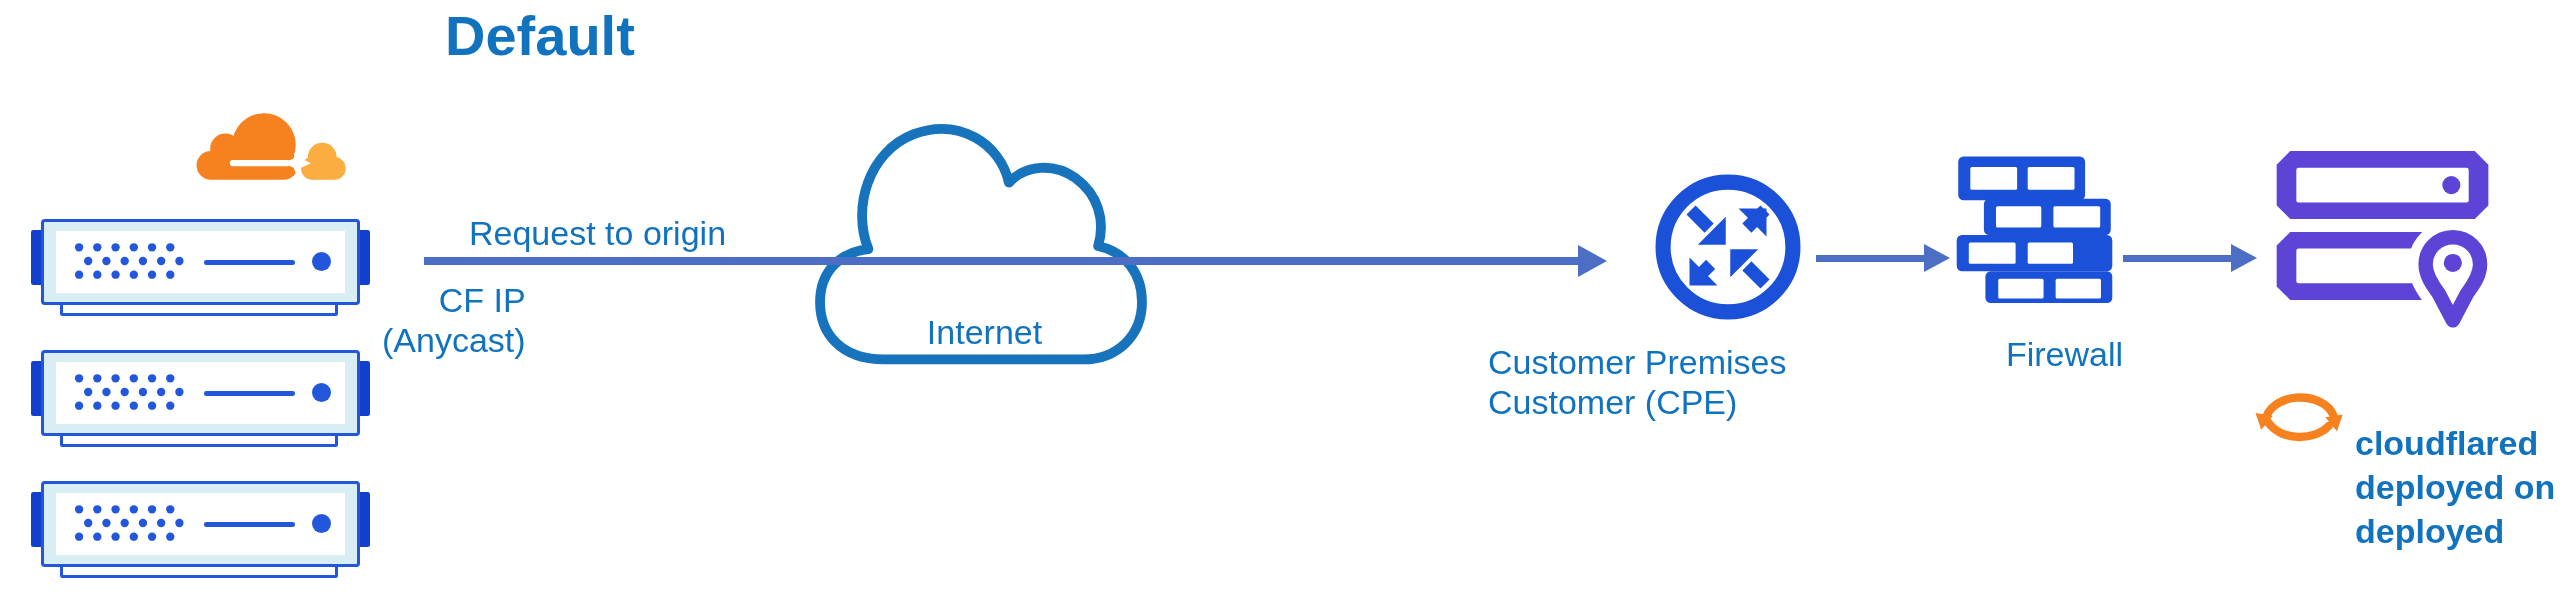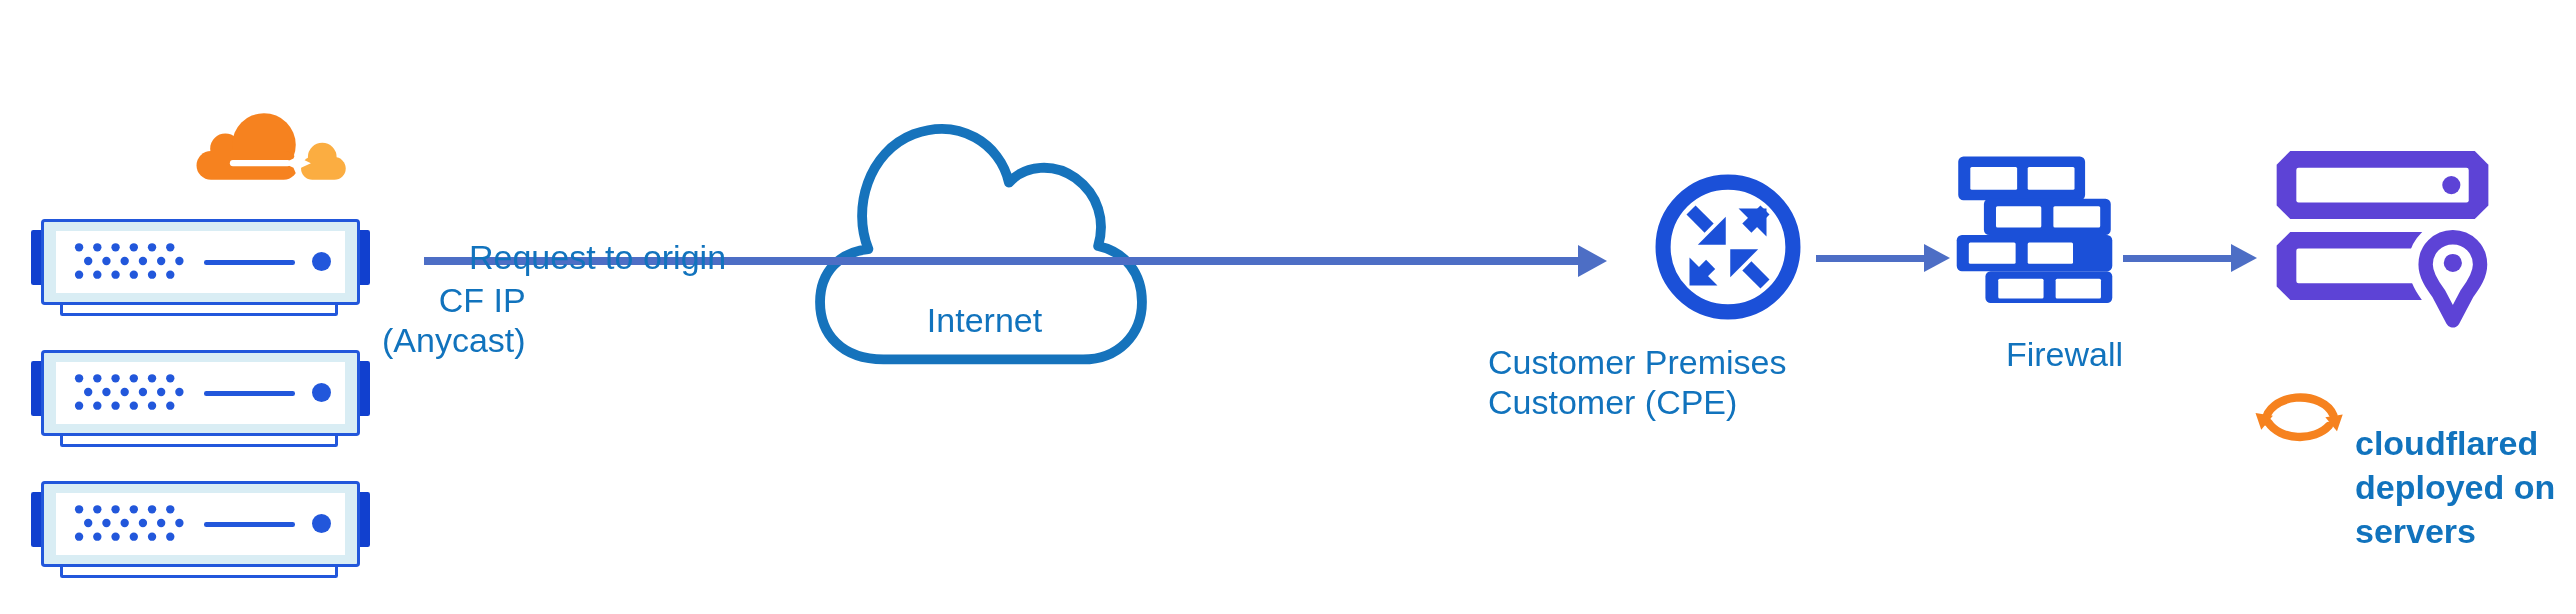--- a/index.html
+++ b/index.html
@@ -78,20 +78,21 @@
   svg .purple-s { stroke:var(--purple,#5d43d6); fill:#fff; }
   svg .halo { stroke:#fff; fill:#fff; }
   svg .orange-s { stroke:var(--orange,#f6821f); fill:none; }
   svg .orange-f { fill:var(--orange,#f6821f); }
 </style>
 </head>
 <body>
 
 <div class="canvas">
 
+  <div class="title">Default</div>
 
   <svg class="abs z3" style="left:192px; top:113px;" width="156" height="70" viewBox="0 0 206 92">
     <circle class="o-dark" cx="44" cy="47" r="20"></circle>
     <circle class="o-dark" cx="95" cy="42" r="42"></circle>
     <rect class="o-dark" x="6" y="50" width="134" height="38" rx="19"></rect>
     <circle class="o-light" cx="172" cy="58" r="19"></circle>
     <rect class="o-light" x="144" y="58" width="59" height="30" rx="15"></rect>
     <rect class="white" x="50" y="62" width="80" height="8" rx="4"></rect>
     <polygon class="white" points="139,48 144,60 157,66 144,72 139,84 134,72 121,66 134,60"></polygon>
   </svg>
@@ -180,39 +181,39 @@
         <circle cx="32" cy="43" r="5.5"></circle>
         <circle cx="56" cy="43" r="5.5"></circle>
         <circle cx="80" cy="43" r="5.5"></circle>
         <circle cx="104" cy="43" r="5.5"></circle>
         <circle cx="128" cy="43" r="5.5"></circle>
       </svg>
     <div class="vent"></div>
     <div class="led"></div>
   </div>
 
-  <div class="lbl" style="left:469px; top:213px;margin-top:24px;">Request to origin</div>
+  <div class="lbl" style="left:469px; top:213px;">Request to origin</div>
   <div class="lbl" style="left:382px; top:280px;text-align:right;">
     <div>CF IP</div>
     <div>(Anycast)</div>
   </div>
 
   <svg class="abs z1" style="left:814px; top:110px;" width="334" height="260" viewBox="0 0 442 344">
     <path class="cloud-s" stroke-width="13" stroke-linejoin="round" d="M 92 330
          C 36 330 8 296 8 254
          C 8 214 34 188 72 184
          C 50 130 72 55 132 32
          C 192 10 246 44 258 96
          C 280 72 318 70 346 90
          C 376 112 386 146 376 180
          C 412 188 434 216 434 254
          C 434 298 402 330 356 330
          Z"></path>
   </svg>
-  <div class="lbl center" style="left:870px; top:300px; width:229px;">Internet</div>
+  <div class="lbl center" style="left:870px; top:312px; width:229px;">Internet</div>
 
   <div class="edge-line" style="left:424px; top:257px; width:1155px; height:7.6px;"></div>
   <div class="edge-head" style="left:1578px; top:245px;"></div>
 
   <svg class="abs z3" style="left:1651px; top:170px;" width="154" height="154" viewBox="0 0 204 204">
     <circle class="blue-s" cx="102" cy="102" r="86" stroke-width="20"></circle>
     <g class="blue-s" stroke-width="17">
       <line x1="53" y1="53" x2="77" y2="77"></line>
       <line x1="151" y1="53" x2="127" y2="77"></line>
       <line x1="79" y1="125" x2="61" y2="143"></line>
@@ -277,17 +278,17 @@
 
   <svg class="abs z3" style="left:2255px; top:385px;" width="92" height="65" viewBox="0 0 122 86">
     <path class="orange-s" stroke-width="11" stroke-linecap="round" d="M 14 48 A 46 33 0 0 1 104 40"></path>
     <path class="orange-s" stroke-width="11" stroke-linecap="round" d="M 18 50 A 46 33 0 0 0 98 54"></path>
     <polygon class="orange-f" points="0,-12 20,0 0,12" transform="translate(16,50) rotate(220)"></polygon>
     <polygon class="orange-f" points="0,-12 20,0 0,12" transform="translate(101,52) rotate(-40)"></polygon>
   </svg>
   <div class="lbl" style="left:2355px; top:421px; line-height:44px;font-weight:bold;">
     <div>cloudflared</div>
     <div>deployed on</div>
-    <div>servers</div>
+    <div>deployed</div>
   </div>
 
 </div>
 
 
 </body></html>

